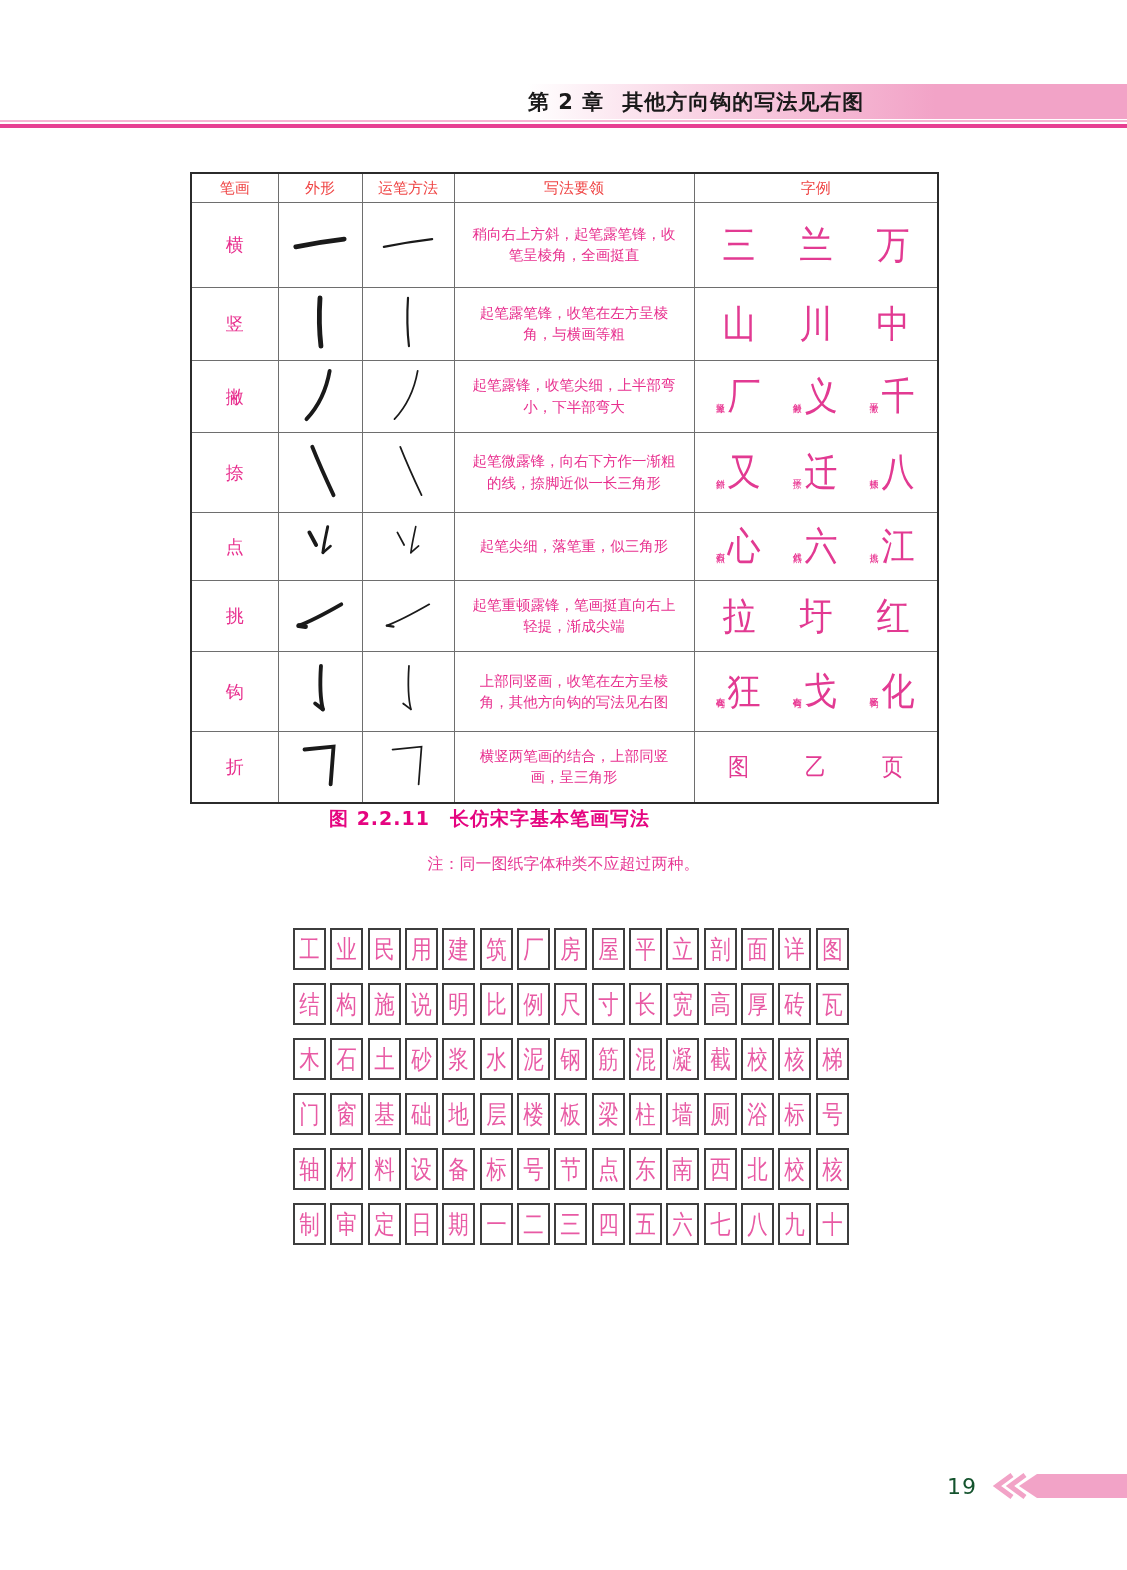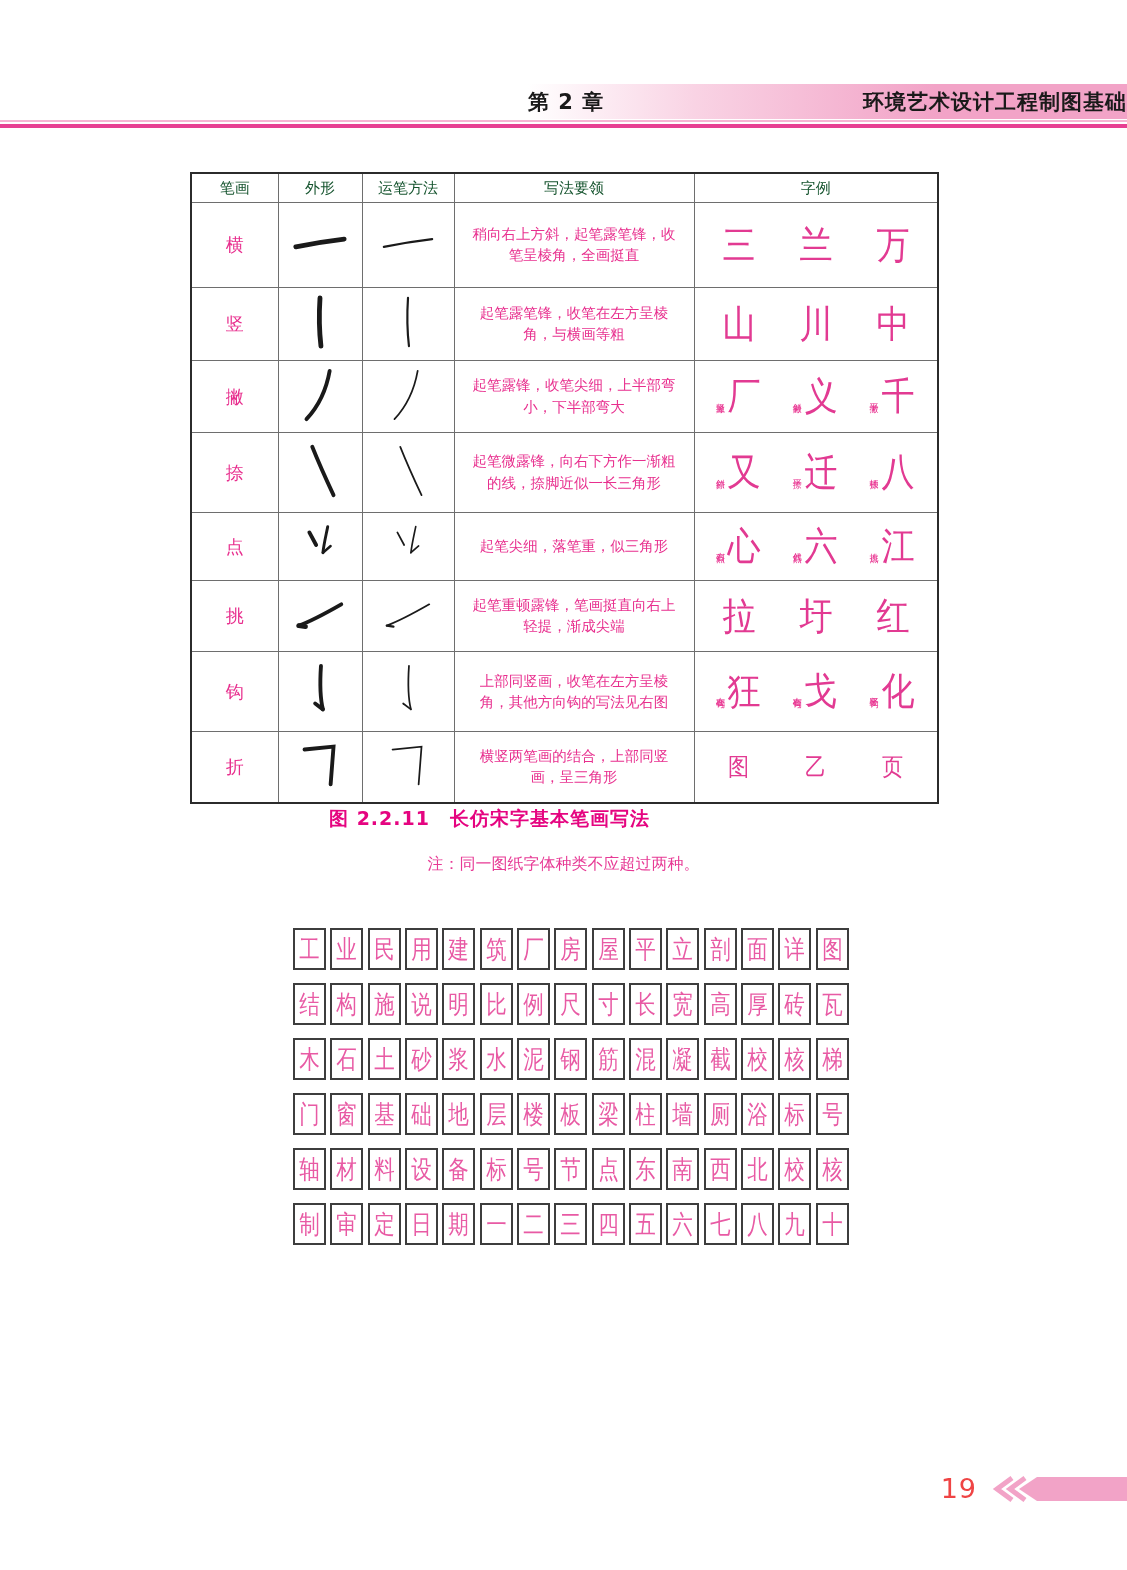--- a/index.html
+++ b/index.html
@@ -4,39 +4,39 @@
 <style>
   html,body{margin:0;padding:0;background:#fff;}
   .page{
     position:relative;width:1127px;height:1570px;background:#fff;overflow:hidden;
     font-family:"DejaVu Sans",sans-serif;
   }
   
   .chapter-band{
     position:absolute;left:528px;right:0;top:84px;height:35px;
     background:linear-gradient(90deg,rgba(255,255,255,0) 0%,#f9d3e4 28%,#f2a3c7 68%,#f2a3c7 100%);
-    display:flex;align-items:center;justify-content:space-between;
+    display:flex;align-items:center;justify-content:flex-start;
     color:#1a1a1a;font-weight:bold;font-size:21px;letter-spacing:1px;
   }
   .chapter-band .gap{display:inline-block;width:18px;}
   .header-rule-light{position:absolute;left:0;right:0;top:120px;height:2px;background:#f5b4d2;}
   .header-rule-deep{position:absolute;left:0;right:0;top:124px;height:4px;background:#e73f92;}
 
   
   table.stroke-table{
     position:absolute;left:190px;top:172px;width:747px;
     border-collapse:collapse;table-layout:fixed;background:#fff;
   }
   table.stroke-table,table.stroke-table td,table.stroke-table th{
     border:1px solid #6e6e6e;
   }
   table.stroke-table{border:2px solid #2b2b2b;}
   table.stroke-table th{
     font-family:"DejaVu Serif",serif;font-weight:normal;
-    color:#14532d;font-size:15px;height:28px;padding:0;
+    color:#ef4444;font-size:15px;height:28px;padding:0;
   }
   td.stroke-name{
     text-align:center;color:#e82f8e;font-size:18px;
     font-family:"DejaVu Serif",serif;
   }
   td.glyph-cell{text-align:center;vertical-align:middle;padding:0;}
   td.essentials{
     text-align:center;color:#e82f8e;font-size:14.5px;line-height:1.45;
     font-family:"DejaVu Serif",serif;padding:14px 12px;
   }
@@ -73,32 +73,32 @@
     box-sizing:border-box;width:33px;height:42px;border:2px solid #3d3d3d;
     background:#fff;display:flex;align-items:center;justify-content:center;
   }
   .grid-char{
     color:#e85aa4;font-size:25px;font-family:"DejaVu Serif",serif;
     display:inline-block;transform:scale(.82,1.02);
   }
 
   
   .footer{position:absolute;top:1473px;right:0;display:flex;align-items:center;}
-  .page-number{color:#ef4444;font-size:27px;margin-right:8px;letter-spacing:1px;}
+  .page-number{color:#14532d;font-size:22px;margin-right:8px;letter-spacing:1px;}
   .chevron-bar{display:block;}
 </style>
 </head>
 <body>
 
 <div class="page">
 
   <div class="chapter-band">
     <span>第 2 章</span>
       <span class="gap"></span>
-      <span>环境艺术设计工程制图基础</span>
+      <span>其他方向钩的写法见右图</span>
   </div>
   <div class="header-rule-light"></div>
   <div class="header-rule-deep"></div>
 
   <table class="stroke-table">
     <colgroup>
       <col style="width:87px">
         <col style="width:84px">
         <col style="width:92px">
         <col style="width:240px">

